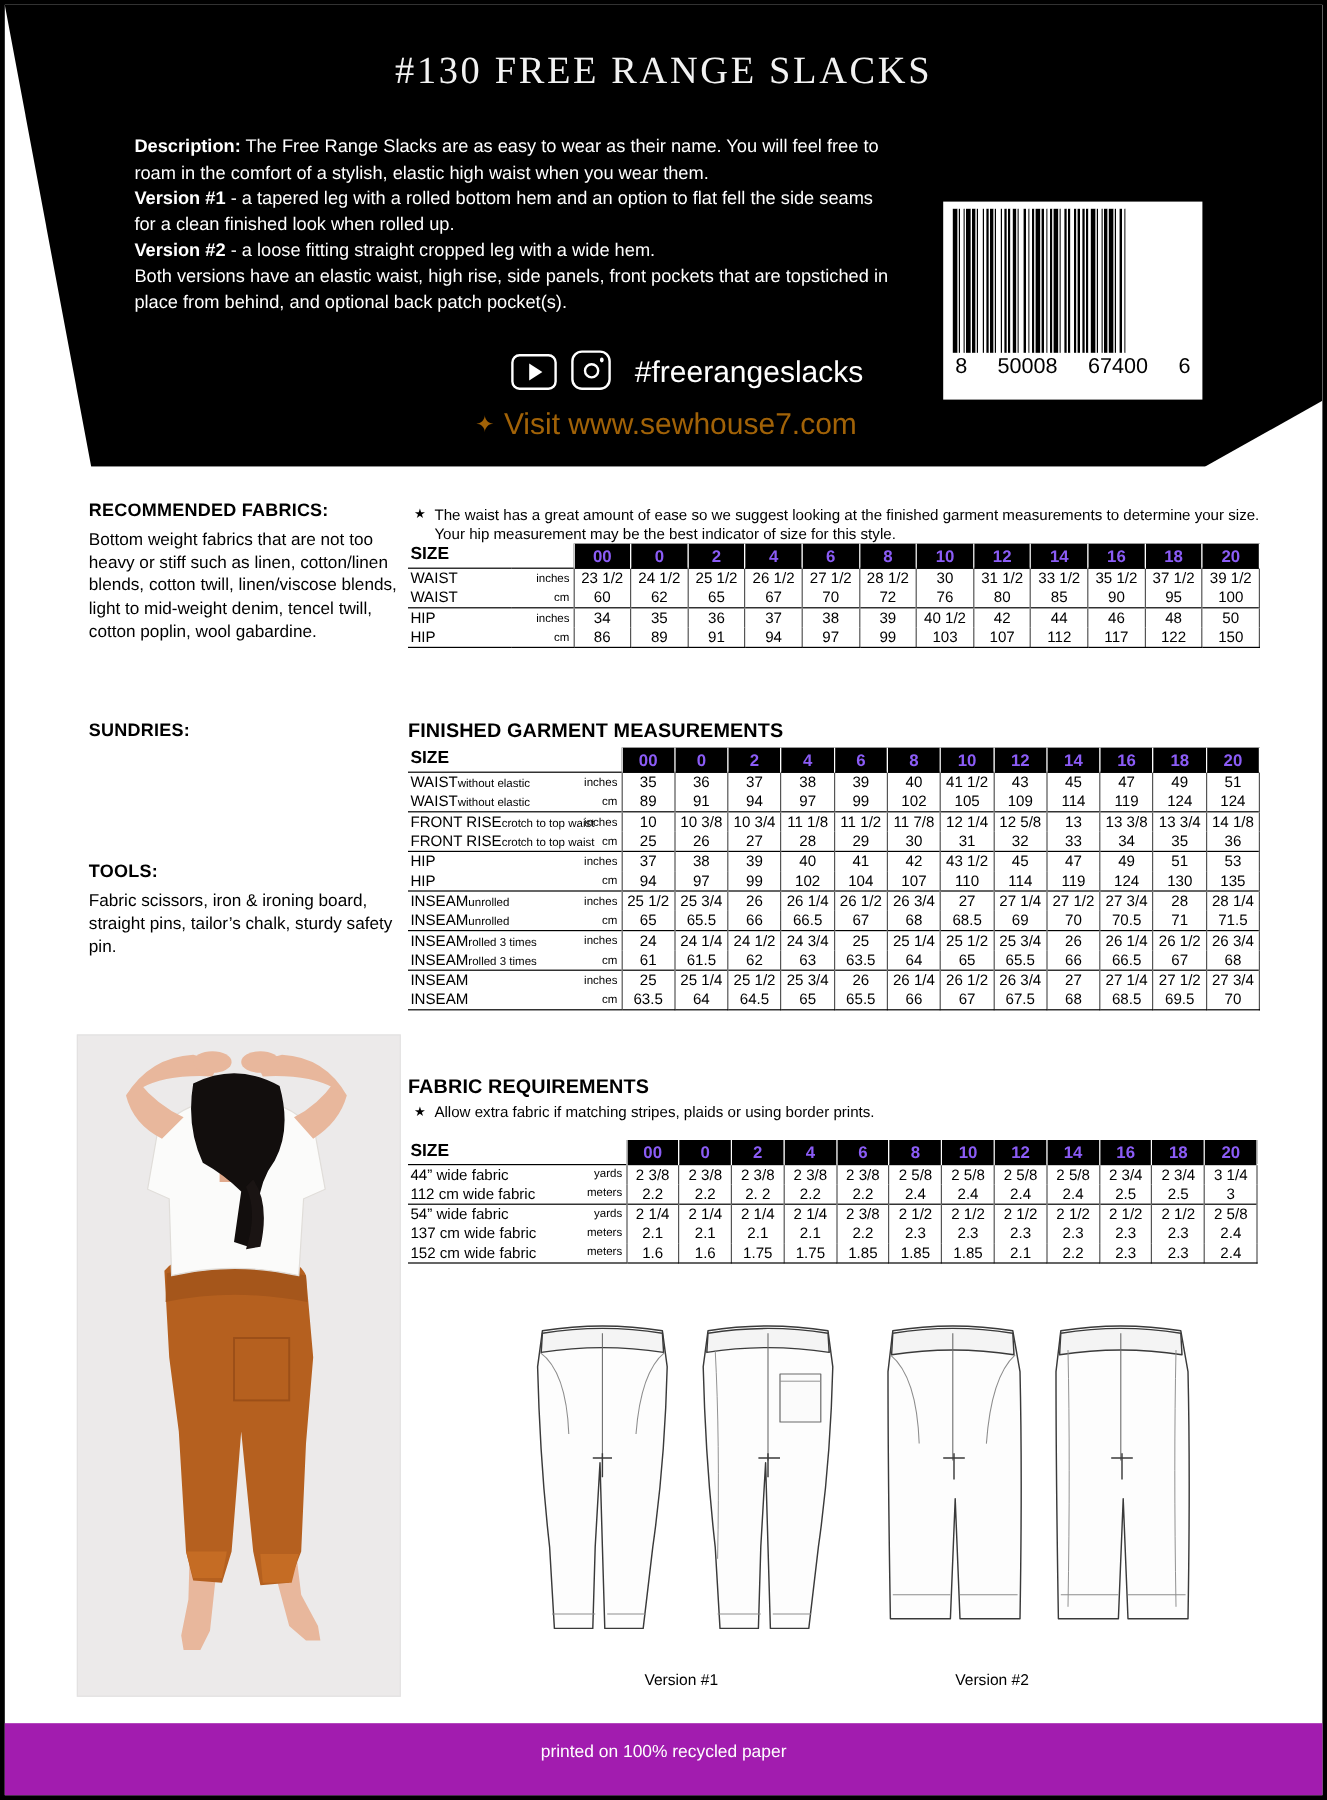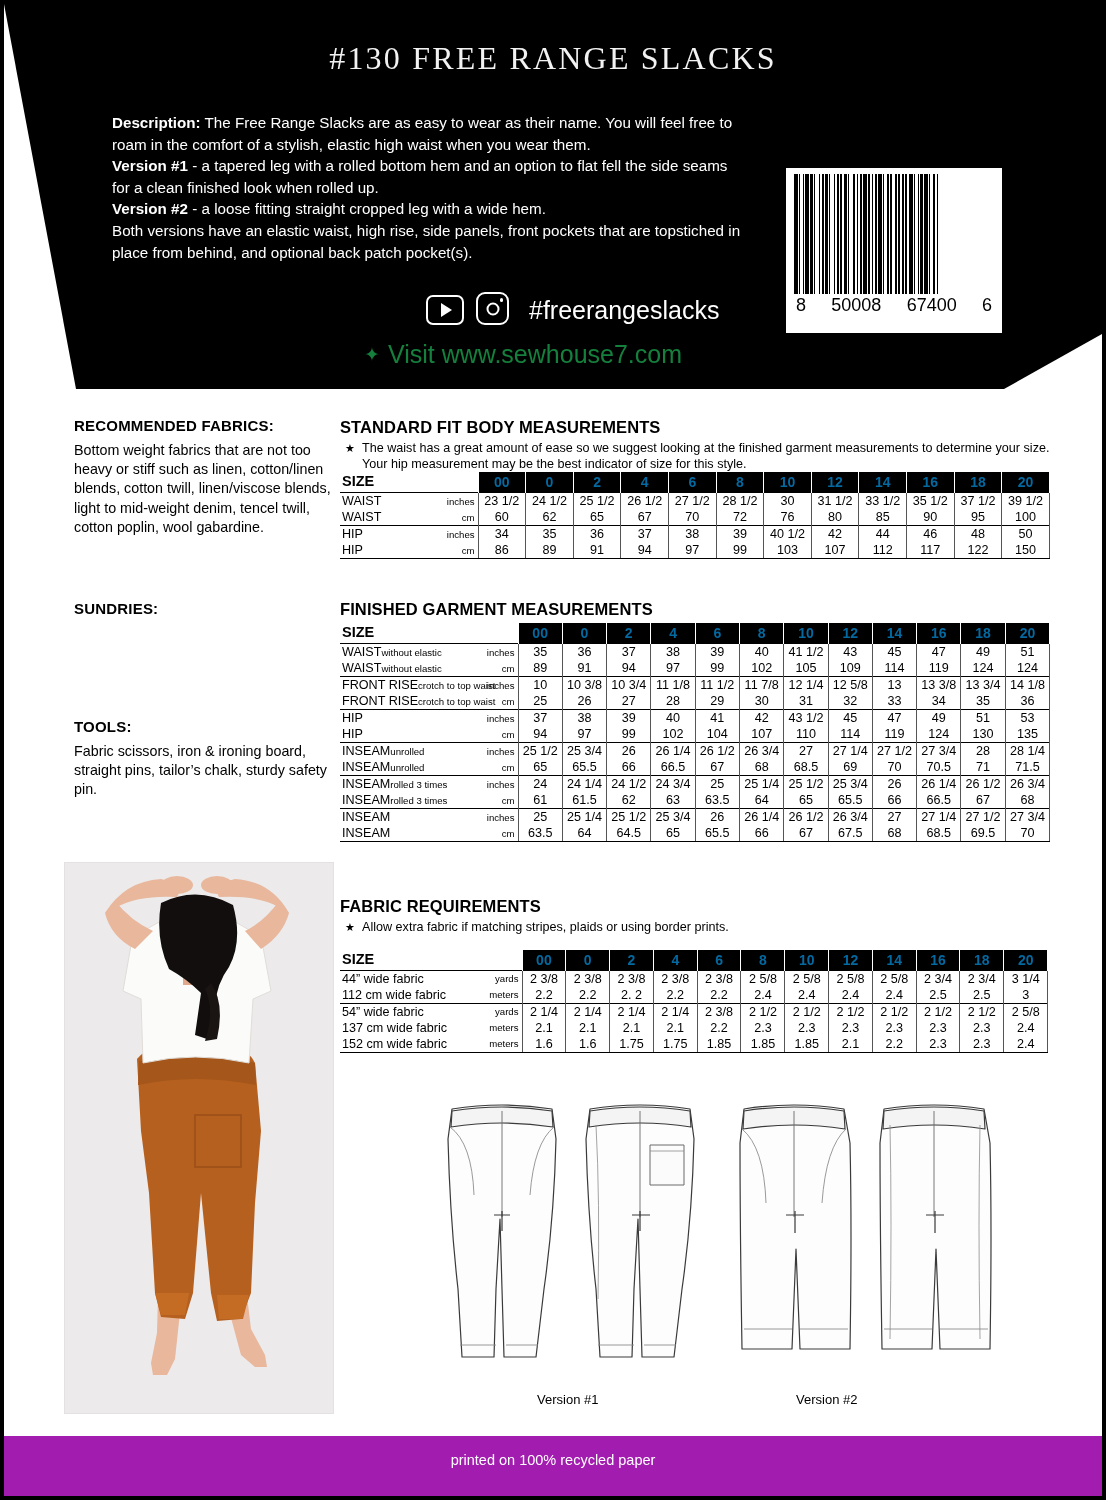--- a/index.html
+++ b/index.html
@@ -26,21 +26,21 @@
            display:flex;align-items:center;justify-content:center;box-sizing:border-box;}
   .play-tri{width:0;height:0;border-left:11px solid #fff;border-top:7px solid transparent;
             border-bottom:7px solid transparent;margin-left:3px;}
   .ig-icon{width:33px;height:33px;border:2.5px solid #fff;border-radius:9px;
            position:relative;box-sizing:border-box;}
   .ig-icon::before{content:"";position:absolute;left:50%;top:50%;width:13px;height:13px;
            transform:translate(-50%,-50%);border:2.5px solid #fff;border-radius:50%;box-sizing:border-box;}
   .ig-icon::after{content:"";position:absolute;right:4px;top:4px;width:3.5px;height:3.5px;
            background:#fff;border-radius:50%;}
   #hashtag{color:#fff;font-size:25px;margin-left:8px;}
-  #visit{position:absolute;left:360px;top:336px;color:#15803d;font-size:25px;}
+  #visit{position:absolute;left:392px;top:336px;color:#a16207;font-size:25px;}
   #visit .star{font-size:19px;margin-right:8px;vertical-align:2px;}
 
   
   #barcode{position:absolute;left:782px;top:164px;width:216px;height:165px;background:#fff;
            padding:6px 8px 2px 8px;box-sizing:border-box;}
   #bars{height:120px;display:flex;align-items:flex-end;gap:0;}
   #bc-nums{display:flex;justify-content:space-between;font-size:18px;padding:1px 2px 0 2px;
            font-family:"Liberation Sans", sans-serif;}
 
   
@@ -55,21 +55,21 @@
   
   .sect{position:absolute;left:336px;width:710px;}
   .sect h2{margin:0;font-size:16.5px;font-weight:bold;letter-spacing:.1px;}
   .note{font-size:12.6px;line-height:15.5px;margin:4px 0 0 22px;position:relative;}
   .note .star{position:absolute;left:-17px;top:0;font-size:11px;}
 
   table.m{border-collapse:collapse;width:710px;font-size:12.6px;table-layout:fixed;}
   table.m td{text-align:center;padding:1px 0;}
   table.m td.lbl{text-align:left;padding-left:2px;white-space:nowrap;}
   table.m td.unit{text-align:right;padding-right:3px;font-size:9.6px;white-space:nowrap;}
-  .hdr td{background:#000;color:#0369a1;font-weight:bold;font-size:14px;
+  .hdr td{background:#000;color:#8b5cf6;font-weight:bold;font-size:14px;
           border-left:1.5px solid #fff;border-right:1.5px solid #fff;padding:3px 0;}
   .hdr td.lbl{background:#fff;color:#000;border:none;font-size:14.5px;vertical-align:bottom;
               padding-bottom:3px;}
   .hdr td.unit{background:#fff;border:none;}
   td.v{border-left:1px solid #555;border-right:1px solid #555;}
   tr.topline td{border-top:1.6px solid #000;}
   tr.botline td{border-bottom:1.6px solid #000;}
   .sublbl{font-size:9.6px;font-weight:normal;}
 
   
@@ -240,21 +240,20 @@
       <ellipse cx="152" cy="22" rx="16" ry="9" fill="#e8b79c"></ellipse>
 
       <path d="M118 86 L146 86 L146 122 L118 122 Z" fill="#e0a98c"></path>
       <path d="M96 40 Q132 22 168 42 Q178 78 164 104 Q152 120 150 142
                L142 176 L130 172 L136 130 Q122 116 104 106 Q90 76 96 40 Z" fill="#120e0d"></path>
       <path d="M146 120 Q160 140 152 176 L140 178 Q150 148 140 126 Z" fill="#1a1413"></path>
     </svg>
   </div>
 
   <div class="sect" style="top:414px">
-    <h2>STANDARD FIT BODY MEASUREMENTS</h2>
     <div class="note">
       <span class="star">★</span>
       <span>The waist has a great amount of ease so we suggest looking at the finished garment measurements to determine your size. Your hip measurement may be the best indicator of size for this style.</span>
     </div>
     <table class="m">
       <colgroup>
             <col style="width:86px">
             <col style="width:52px">
         <col span="12" style="width:47.6px">
           </colgroup>

